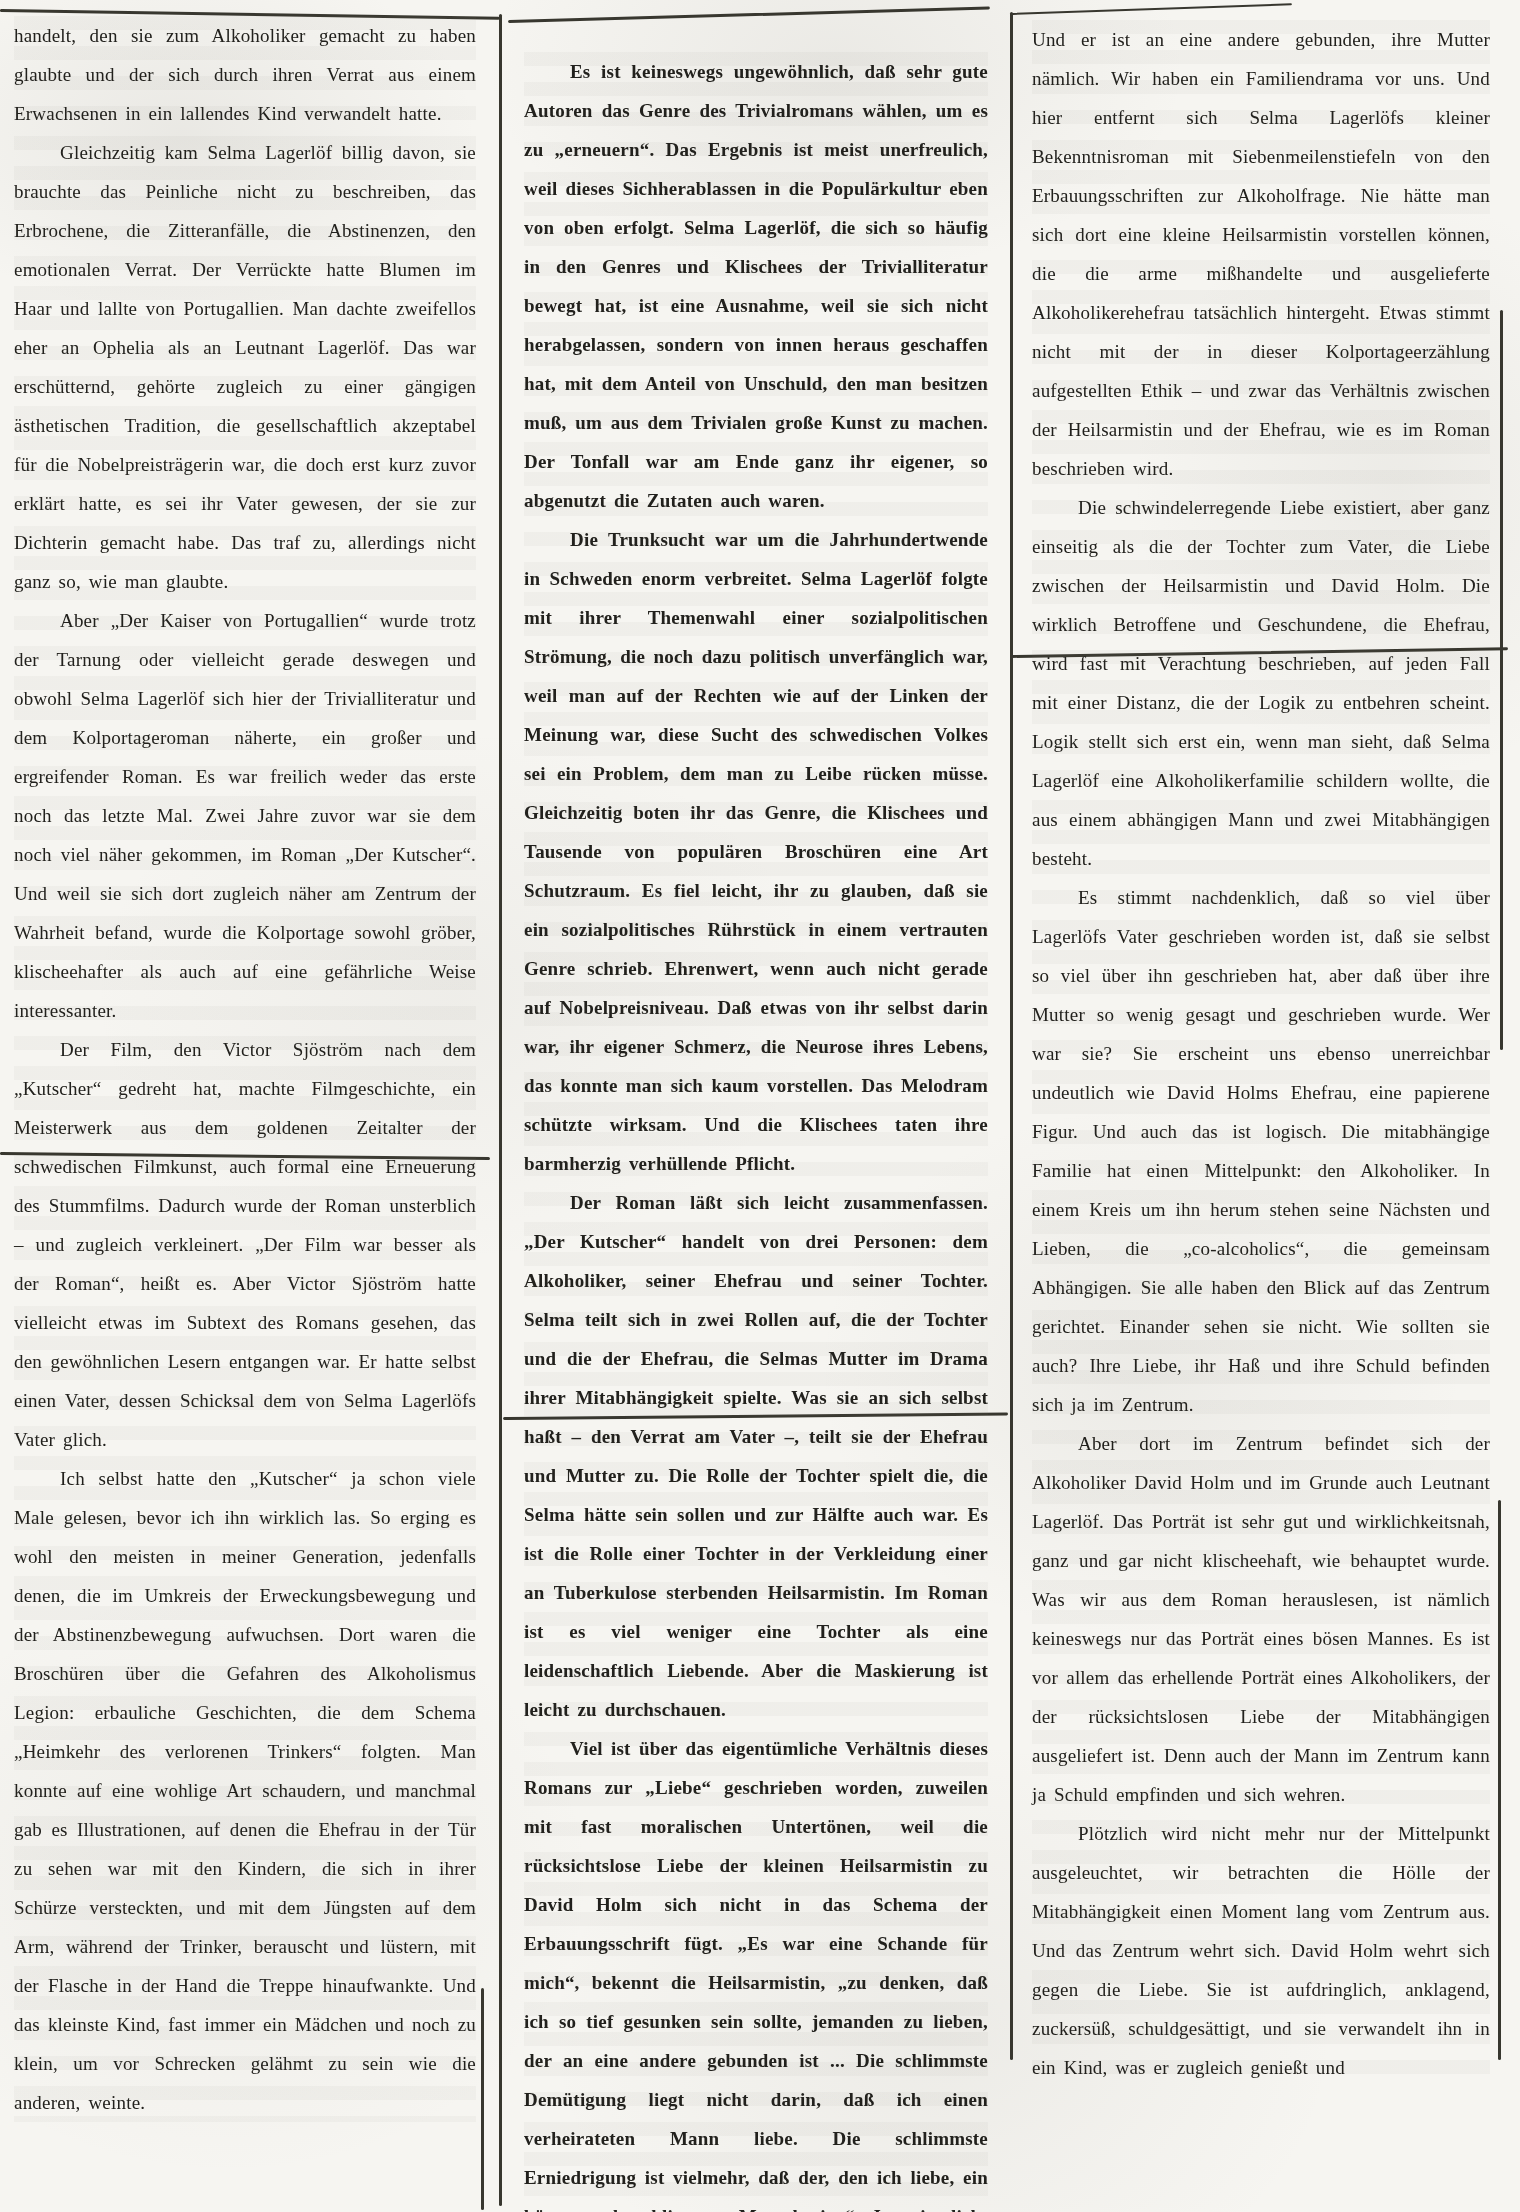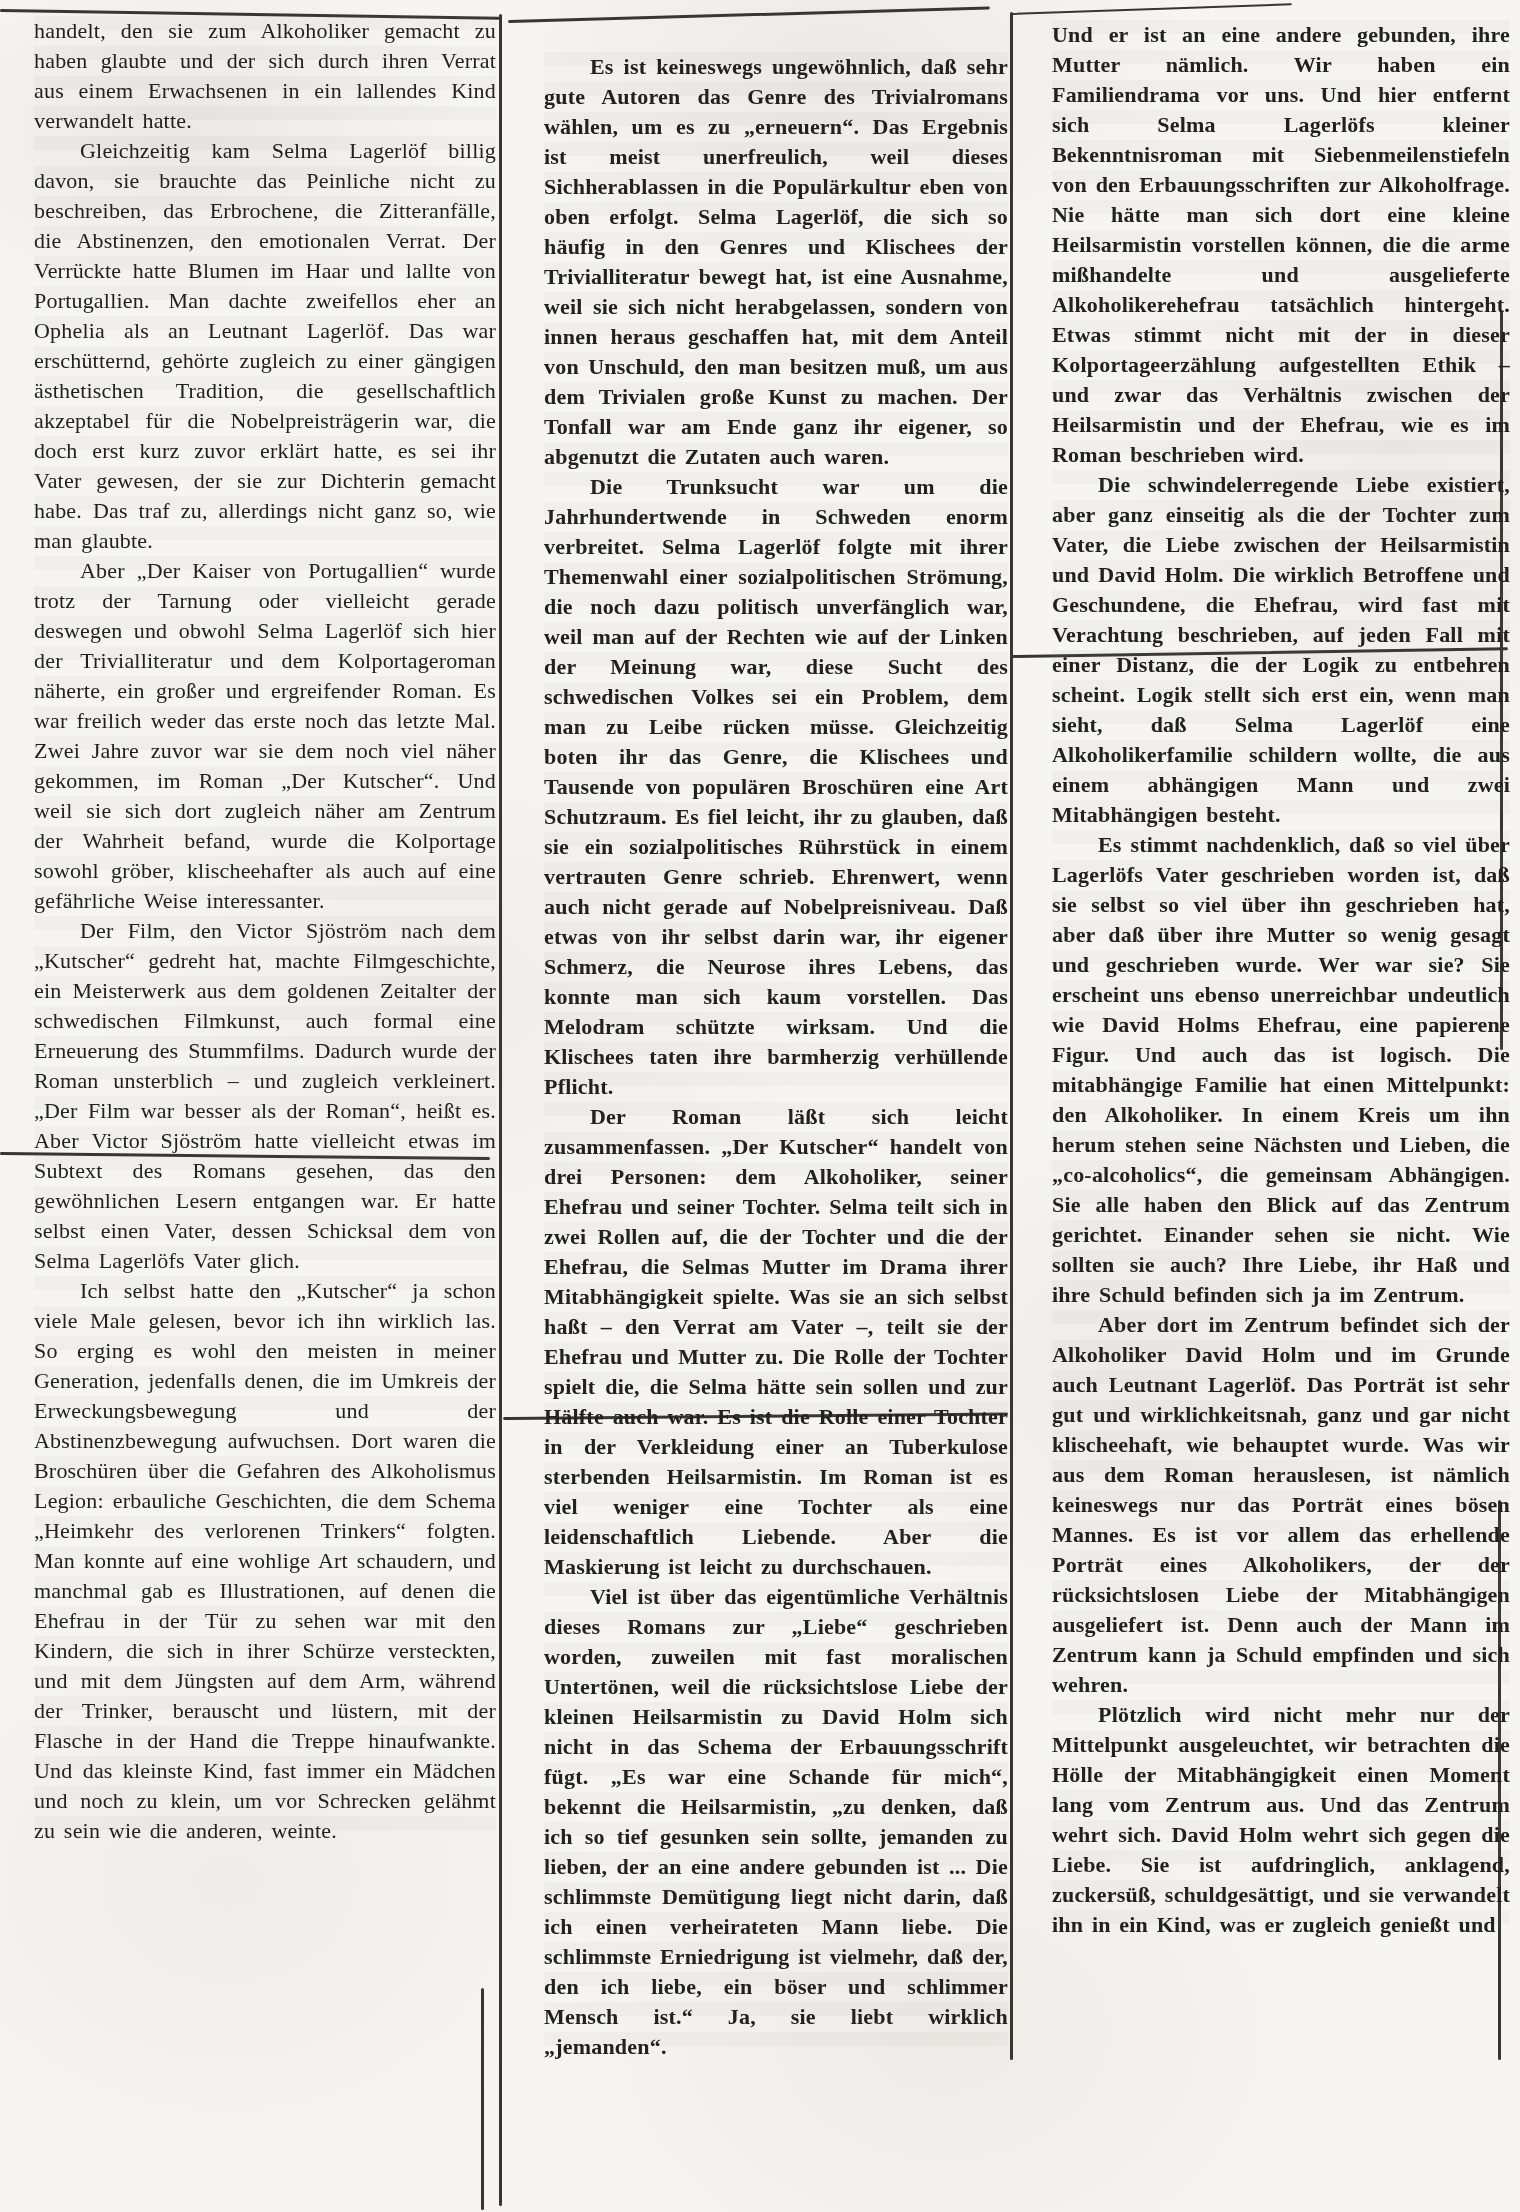--- a/index.html
+++ b/index.html
@@ -19,37 +19,36 @@
       radial-gradient(520px 380px at 30% 45%, rgba(150,148,140,0.08), rgba(0,0,0,0) 70%),
       radial-gradient(460px 380px at 75% 62%, rgba(150,148,140,0.10), rgba(0,0,0,0) 70%),
       radial-gradient(520px 420px at 15% 85%, rgba(150,148,140,0.09), rgba(0,0,0,0) 70%),
       radial-gradient(560px 420px at 62% 92%, rgba(150,148,140,0.10), rgba(0,0,0,0) 70%),
       #f6f5f1;
     font-family: "Liberation Serif", "DejaVu Serif", serif;
     color: #22211d;
   }
   .column {
     position: absolute;
-    font-size: 22px;
-    line-height: 30px;
+    font-size: 19px;
+    line-height: 39px;
     text-align: justify;
     word-spacing: 3px;
     letter-spacing: 0.2px;
     hyphens: auto;
     -webkit-hyphens: auto;
     background: repeating-linear-gradient(
       180deg,
       rgba(125,122,112,0.055) 0px, rgba(125,122,112,0.055) 14px,
       rgba(0,0,0,0) 14px, rgba(0,0,0,0) 30px
     );
-    margin-left: 20px;
   }
   #col-1 { left: 14px;   top: 16px; width: 462px; }
   #col-2 { left: 524px;  top: 52px; width: 464px; font-weight: bold; }
-  #col-3 { left: 1032px; top: 20px; width: 458px; font-weight: bold; }
+  #col-3 { left: 1032px; top: 20px; width: 458px; }
   .column p { margin: 0; }
   .column p.indent { text-indent: 46px; }
 
   
   .scan-line {
     position: absolute;
     background: #38372f;
     transform-origin: left top;
   }
   .h-line { height: 3px; border-radius: 2px; }

